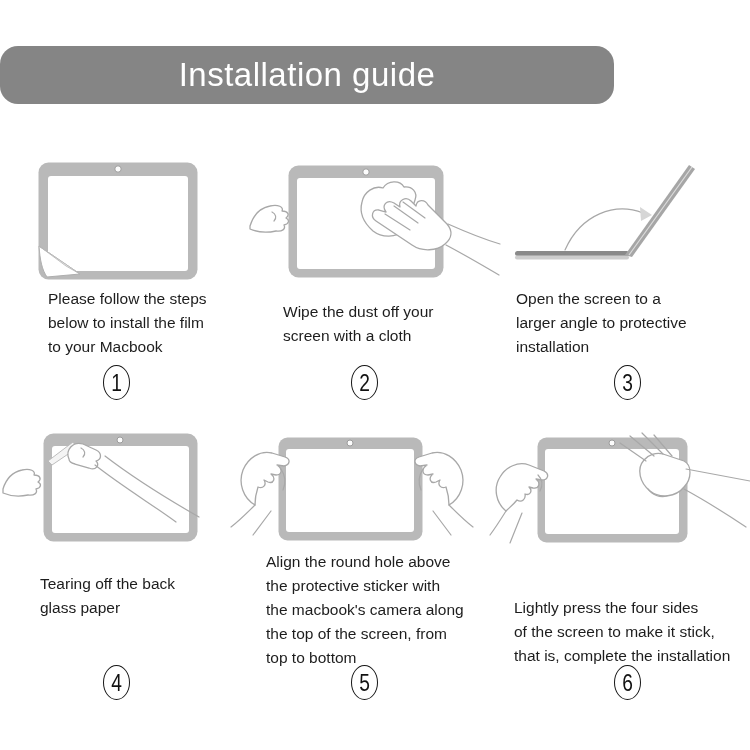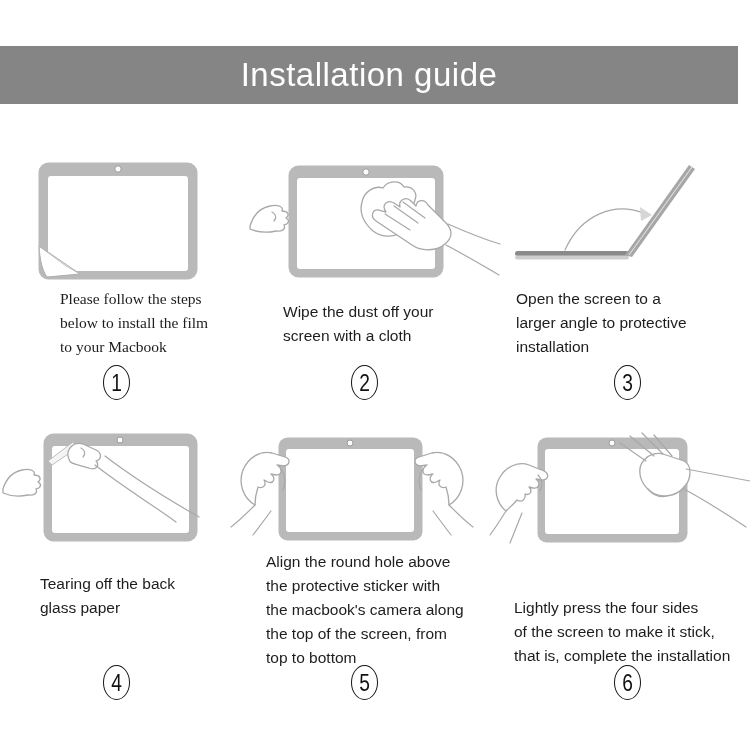--- a/index.html
+++ b/index.html
@@ -1,41 +1,41 @@
 <!DOCTYPE html>
 <html style="--header-bg: #858585; --header-text: #ffffff; --frame-gray: #b9b9b9; --line-gray: #a8a8a8; --caption-text: #1d1d1d; --laptop-dark: #8a8a8a;"><head>
 <meta charset="utf-8">
 <style>
   * { margin:0; padding:0; box-sizing:border-box; }
   html,body { width:750px; height:750px; background:#fff; font-family:"Liberation Sans", sans-serif; }
   body { position:relative; overflow:hidden; }
 
-  .header { position:absolute; left:0; top:46px; width:738px; height:58px;
-            background:var(--header-bg,#858585); display:flex; align-items:center; justify-content:center; }
+  .header { position:absolute; left:0; top:46px; width:614px; height:58px;
+            background:var(--header-bg,#858585); display:flex; align-items:center; justify-content:center;border-radius:18px; }
   .title  { color:var(--header-text,#ffffff); font-size:33px; letter-spacing:.5px; }
 
   .illus  { position:absolute; }
   .illus svg { display:block; width:100%; height:100%; overflow:visible; }
 
   .caption { position:absolute; font-size:15.5px; line-height:24px;
              color:var(--caption-text,#1d1d1d); white-space:pre-line; }
 
   .stepnum { position:absolute; width:27px; height:35px; border:1.6px solid #161616;
              border-radius:50%; display:flex; align-items:center; justify-content:center; background:#fff; }
   .stepnum span { font-size:24px; color:#111; transform:scaleX(.8); }
 
   
   .il1 { left:38px;  top:162px; width:160px; height:118px; }
   .il2 { left:250px; top:158px; width:250px; height:125px; }
   .il3 { left:505px; top:158px; width:200px; height:108px; }
   .il4 { left:3px;   top:425px; width:205px; height:125px; }
   .il5 { left:225px; top:425px; width:280px; height:125px; }
   .il6 { left:488px; top:425px; width:262px; height:125px; }
 
-  .cap1 { left:60px;  top:287px;font-family:Liberation Serif, serif; } .cap2 { left:283px; top:300px; } .cap3 { left:516px; top:287px; }
+  .cap1 { left:48px;  top:287px; } .cap2 { left:283px; top:300px; } .cap3 { left:516px; top:287px; }
   .cap4 { left:40px;  top:572px; } .cap5 { left:266px; top:550px; } .cap6 { left:514px; top:556px;margin-top:40px; }
 
   .num1 { left:103px; top:365px; } .num2 { left:351px; top:365px; } .num3 { left:614px; top:365px; }
   .num4 { left:103px; top:665px; } .num5 { left:351px; top:665px; } .num6 { left:614px; top:665px; }
 
   
   .frame { fill:var(--frame-gray,#b9b9b9); }
   .scr   { fill:#ffffff; }
   .cam   { fill:#fcfcfc; stroke:#9c9c9c; stroke-width:1; }
   .hand  { fill:#ffffff; stroke:var(--line-gray,#a8a8a8); stroke-width:1.3;

